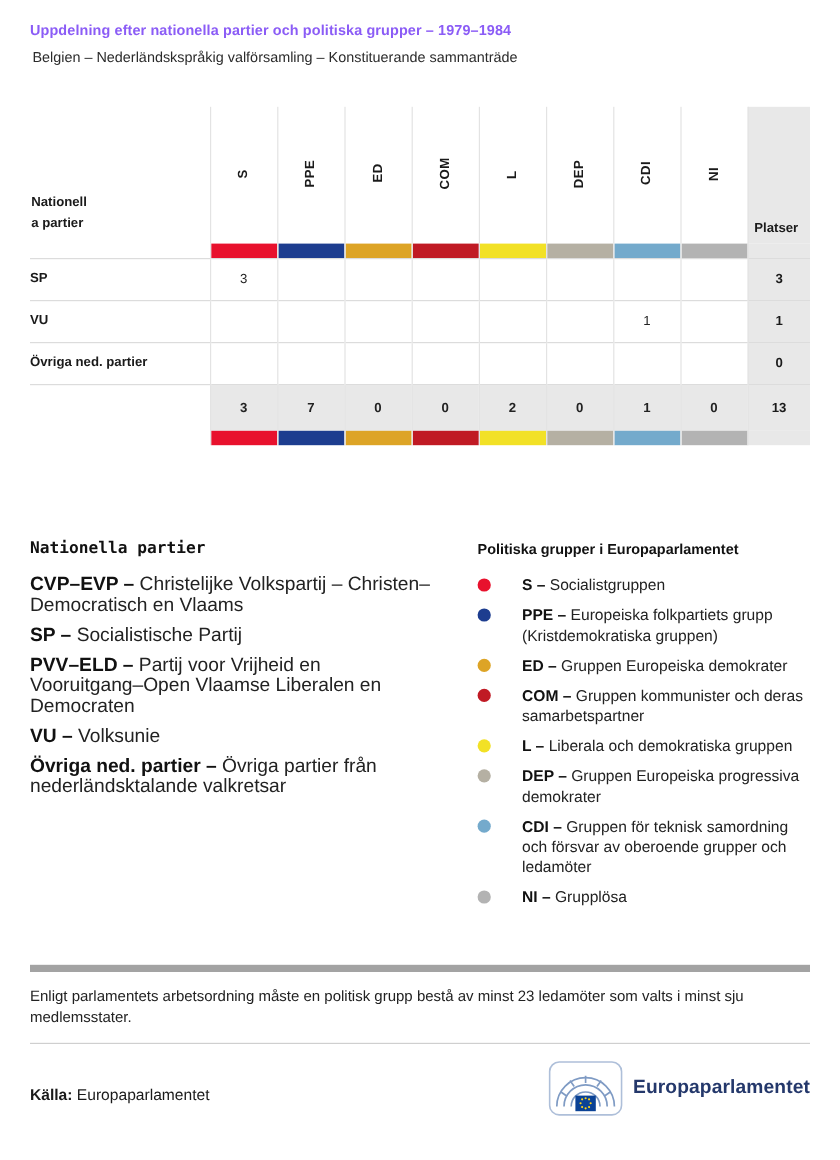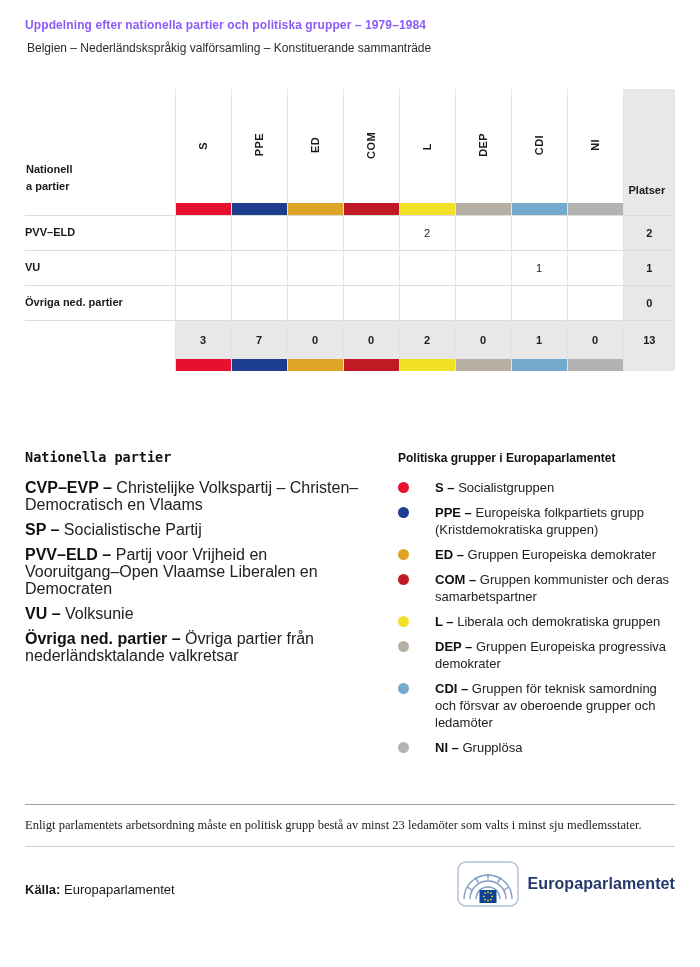--- a/index.html
+++ b/index.html
@@ -44,22 +44,22 @@
   .legend-left h3{font-family:"DejaVu Sans Mono","Liberation Mono",monospace;
     font-size:13.5px;font-weight:700;margin:0 0 14px 0;color:#111;}
   .legend-right h3{font-size:12px;font-weight:700;margin:2px 0 14px 0;color:#111;}
   .plegend-item{font-size:16px;line-height:17px;margin-bottom:8px;color:#222;}
   .plegend-item .term{font-weight:700;color:#111;}
   .glegend-item{display:flex;gap:26px;font-size:13px;line-height:17px;margin-bottom:8px;color:#222;}
   .glegend-item .dot{width:11px;height:11px;border-radius:50%;flex:none;margin-top:3px;}
   .glegend-item .term{font-weight:700;color:#111;}
 
   
-  .note{border-top:1px solid #a3a3a3;border-bottom:1px solid #cfcfcf;
-    margin-top:40px;padding:11px 0 12px 0;font-size:12.5px;line-height:1.45;color:#222;font-family:Liberation Serif, serif;}
+  .note{border-top:6px solid #a3a3a3;border-bottom:1px solid #cfcfcf;
+    margin-top:40px;padding:11px 0 12px 0;font-size:12.5px;line-height:1.45;color:#222;}
   .footer{display:flex;justify-content:space-between;align-items:flex-end;margin-top:14px;}
   .source{font-size:13px;padding-bottom:10px;}
   .source .src-label{font-weight:700;}
   .logo-block{display:flex;align-items:center;gap:8px;}
   .logo-text{font-size:16px;font-weight:700;color:#24386b;letter-spacing:.1px;}
 </style>
 </head>
 <body>
 
 <div class="page">
@@ -121,30 +121,30 @@
             <div class="bar" style="background-color: rgb(116, 170, 204);"></div>
           </td>
         <td class="val">
             <div class="bar" style="background-color: rgb(179, 179, 179);"></div>
           </td>
         <td class="seats-col"></td>
       </tr>
     </thead>
     <tbody>
       <tr class="data-row">
-        <td class="party">PVV–ELD</td>
-        <td class="val"></td>
-        <td class="val"></td>
-        <td class="val"></td>
-        <td class="val"></td>
-        <td class="val">2</td>
-        <td class="val"></td>
-        <td class="val"></td>
-        <td class="val"></td>
-        <td class="seats-col">2</td>
+        <td class="party">SP</td>
+        <td class="val">3</td>
+        <td class="val"></td>
+        <td class="val"></td>
+        <td class="val"></td>
+        <td class="val"></td>
+        <td class="val"></td>
+        <td class="val"></td>
+        <td class="val"></td>
+        <td class="seats-col">3</td>
       </tr>
       <tr class="data-row">
         <td class="party">VU</td>
         <td class="val"></td>
         <td class="val"></td>
         <td class="val"></td>
         <td class="val"></td>
         <td class="val"></td>
         <td class="val"></td>
         <td class="val">1</td>

